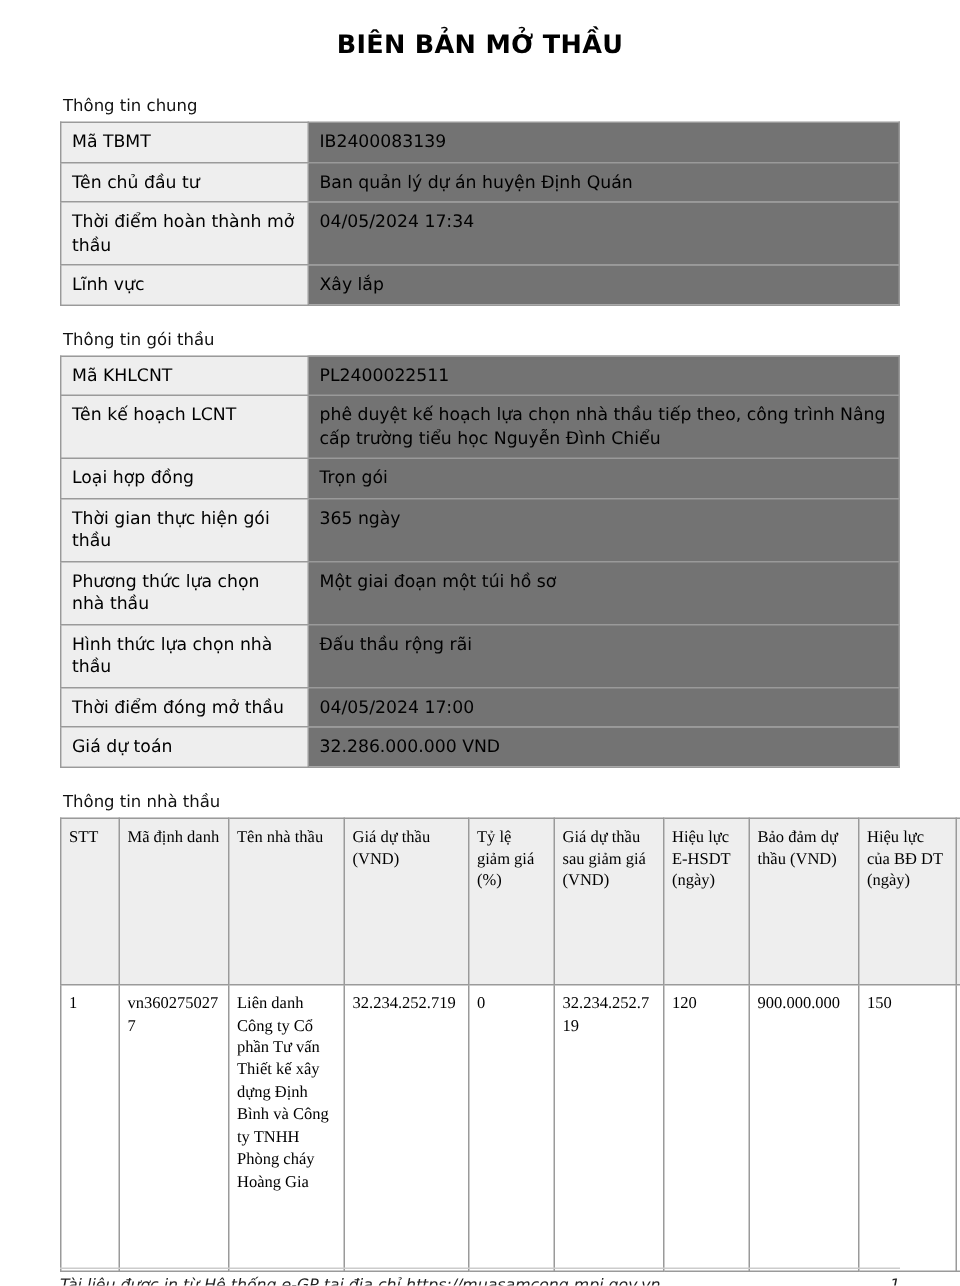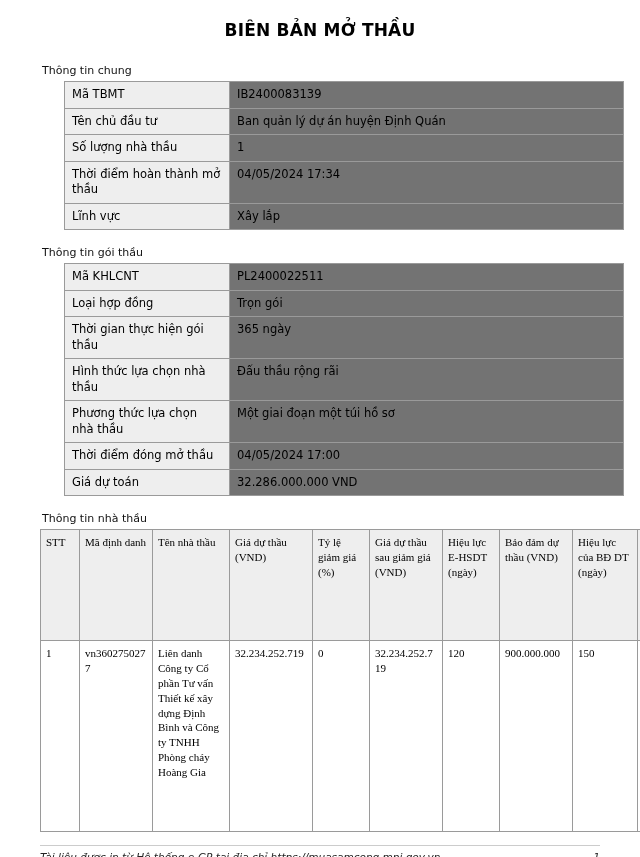--- a/index.html
+++ b/index.html
@@ -32,21 +32,20 @@
   .section-title {
     font-size: 11px;
     margin: 0 0 4px 2px;
     color: #111;
   }
   table.info {
     width: 100%;
     border-collapse: collapse;
     table-layout: fixed;
     margin-bottom: 16px;
-    margin-left: 24px;
   }
   table.info td {
     border: 1px solid #9a9a9a;
     font-size: 11.5px;
     padding: 5px 7px;
     vertical-align: top;
     line-height: 1.35;
   }
   table.info td.label {
     width: 150px;
@@ -125,56 +124,56 @@
     <tbody>
       <tr>
         <td class="label">Mã TBMT</td>
         <td class="value">IB2400083139</td>
       </tr>
       <tr>
         <td class="label">Tên chủ đầu tư</td>
         <td class="value">Ban quản lý dự án huyện Định Quán</td>
       </tr>
       <tr>
-        <td class="label">Số lượng nhà thầu</td>
-        <td class="value">1</td>
-      </tr>
-      <tr>
         <td class="label">Thời điểm hoàn thành mở thầu</td>
         <td class="value">04/05/2024 17:34</td>
       </tr>
       <tr>
         <td class="label">Lĩnh vực</td>
         <td class="value">Xây lắp</td>
       </tr>
     </tbody>
   </table>
 
   <div class="section-title">Thông tin gói thầu</div>
   <table class="info">
     <tbody>
       <tr>
         <td class="label">Mã KHLCNT</td>
         <td class="value">PL2400022511</td>
       </tr>
       <tr>
+        <td class="label">Tên kế hoạch LCNT</td>
+        <td class="value">phê duyệt kế hoạch lựa chọn nhà thầu tiếp theo, công trình Nâng cấp trường tiểu học Nguyễn Đình Chiểu</td>
+      </tr>
+      <tr>
         <td class="label">Loại hợp đồng</td>
         <td class="value">Trọn gói</td>
       </tr>
       <tr>
         <td class="label">Thời gian thực hiện gói thầu</td>
         <td class="value">365 ngày</td>
       </tr>
       <tr>
+        <td class="label">Phương thức lựa chọn nhà thầu</td>
+        <td class="value">Một giai đoạn một túi hồ sơ</td>
+      </tr>
+      <tr>
         <td class="label">Hình thức lựa chọn nhà thầu</td>
         <td class="value">Đấu thầu rộng rãi</td>
-      </tr>
-      <tr>
-        <td class="label">Phương thức lựa chọn nhà thầu</td>
-        <td class="value">Một giai đoạn một túi hồ sơ</td>
       </tr>
       <tr>
         <td class="label">Thời điểm đóng mở thầu</td>
         <td class="value">04/05/2024 17:00</td>
       </tr>
       <tr>
         <td class="label">Giá dự toán</td>
         <td class="value">32.286.000.000 VND</td>
       </tr>
     </tbody>

